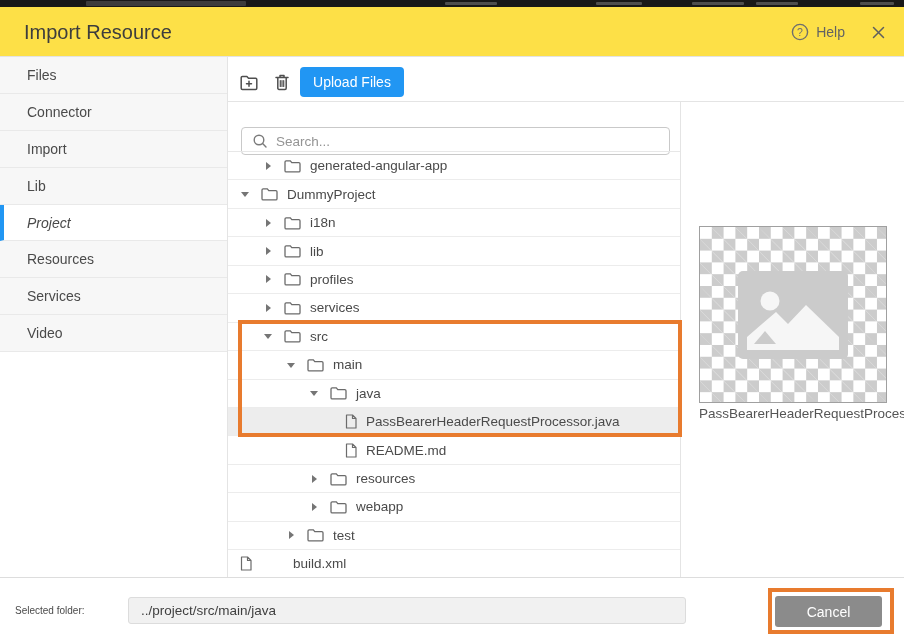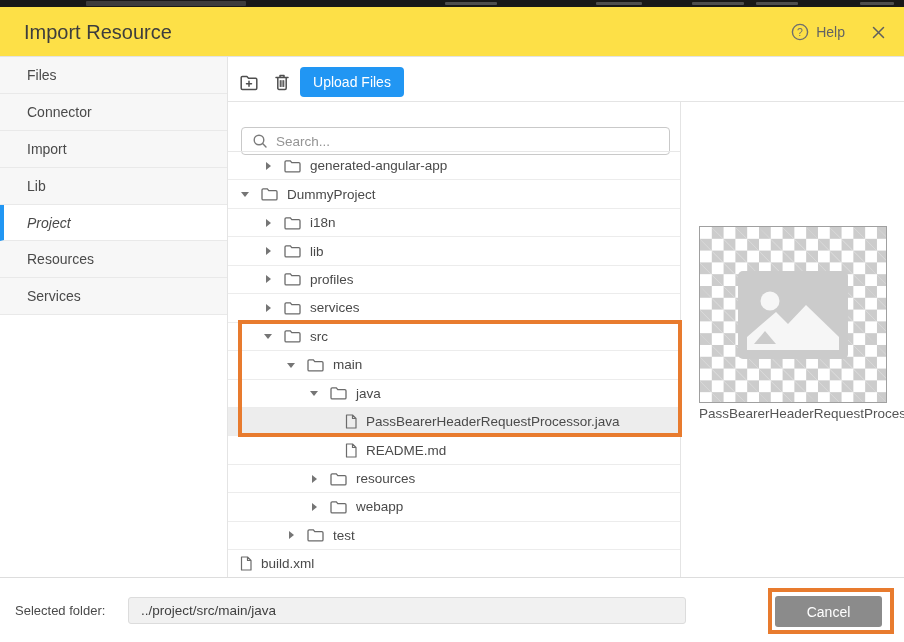--- a/index.html
+++ b/index.html
@@ -61,21 +61,21 @@
   .preview-box{position:absolute;left:699px;top:226px;width:188px;height:177px;border:1px solid #a0a0a0;
     background-color:#fff;
     background-image:linear-gradient(45deg,#ccc 25%,transparent 25%,transparent 75%,#ccc 75%),
                      linear-gradient(45deg,#ccc 25%,transparent 25%,transparent 75%,#ccc 75%);
     background-size:23.6px 23.6px;background-position:0 0,11.8px 11.8px;
     display:flex;align-items:center;justify-content:center;}
   .preview-caption{position:absolute;left:699px;top:406px;width:206px;height:20px;font-size:13.5px;color:#555;
     white-space:nowrap;overflow:hidden;}
 
   
-  .footer-label{position:absolute;left:15px;top:596px;height:30px;line-height:30px;font-size:13px;color:#4a4a4a;}
+  .footer-label{position:absolute;left:15px;top:596px;height:30px;line-height:30px;font-size:10px;color:#4a4a4a;}
   .folder-input{position:absolute;left:128px;top:597px;width:558px;height:27px;background:#f1f1f1;border:1px solid #dcdcdc;
     border-radius:3px;font-size:13.5px;font-family:inherit;color:#3f3f3f;padding:0 12px;outline:none;}
   .cancel-btn{position:absolute;left:775px;top:596px;width:107px;height:31px;background:var(--cancel);color:#fff;
     border:none;border-radius:3px;font-size:14px;font-family:inherit;cursor:pointer;}
 
   
   .annot{position:absolute;border:4px solid var(--annot);pointer-events:none;}
   .annot-tree{left:238px;top:320px;width:444px;height:117px;}
   .annot-cancel{left:768px;top:588px;width:126px;height:46px;}
 </style>
@@ -125,20 +125,23 @@
         <span>Lib</span>
       </div>
       <div class="side-item selected">
         <span>Project</span>
       </div>
       <div class="side-item">
         <span>Resources</span>
       </div>
       <div class="side-item">
         <span>Services</span>
+      </div>
+      <div class="side-item">
+        <span>Video</span>
       </div>
     </div>
 
   <div class="vdiv v1"></div>
   <div class="vdiv v2"></div>
   <div class="hdiv h1"></div>
 
   <span class="tool-icon ti-newfolder">
     <svg width="22" height="22" viewBox="0 0 22 22">
       <path d="M3.2 7.2 v10 a1.2 1.2 0 0 0 1.2 1.2 h13.2 a1.2 1.2 0 0 0 1.2-1.2 V8.4 a1.2 1.2 0 0 0 -1.2-1.2 h-7.1 L8.9 5.4 H4.4 a1.2 1.2 0 0 0 -1.2 1.2 z" fill="none" stroke="#4f4f4f" stroke-width="1.5" stroke-linejoin="round"></path>
@@ -275,21 +278,21 @@
       </div>
       <div class="tree-row" style="padding-left: 58px;">
         <svg class="chev" viewBox="0 0 10 10">
           <path d="M3 1 L8 5 L3 9 Z" fill="#757575"></path>
         </svg>
         <svg class="nico" width="17" height="14" viewBox="0 0 17 14">
           <path d="M1 3 a1.2 1.2 0 0 1 1.2-1.2 h4.1 L7.8 3.6 h7 A1.2 1.2 0 0 1 16 4.8 v6.9 a1.2 1.2 0 0 1 -1.2 1.2 H2.2 A1.2 1.2 0 0 1 1 11.7 Z" fill="none" stroke="#6b6b6b" stroke-width="1.3"></path>
         </svg>
         <span class="tree-label">test</span>
       </div>
-      <div class="tree-row" style="padding-left: 12px;">
+      <div class="tree-row" style="padding-left: 12px; gap: 32px;">
         <svg class="nico" width="12" height="15" viewBox="0 0 12 15">
           <path d="M1.5 1 h6 L11 4.5 V14 H1.5 Z M7.5 1 V4.5 H11" fill="none" stroke="#6b6b6b" stroke-width="1.2" stroke-linejoin="round"></path>
         </svg>
         <span class="tree-label">build.xml</span>
       </div>
     </div>
 
   <div class="preview-box">
     <svg width="110" height="88" viewBox="0 0 110 88">
       <rect x="0" y="0" width="110" height="88" rx="5" fill="#cbcbcb"></rect>

